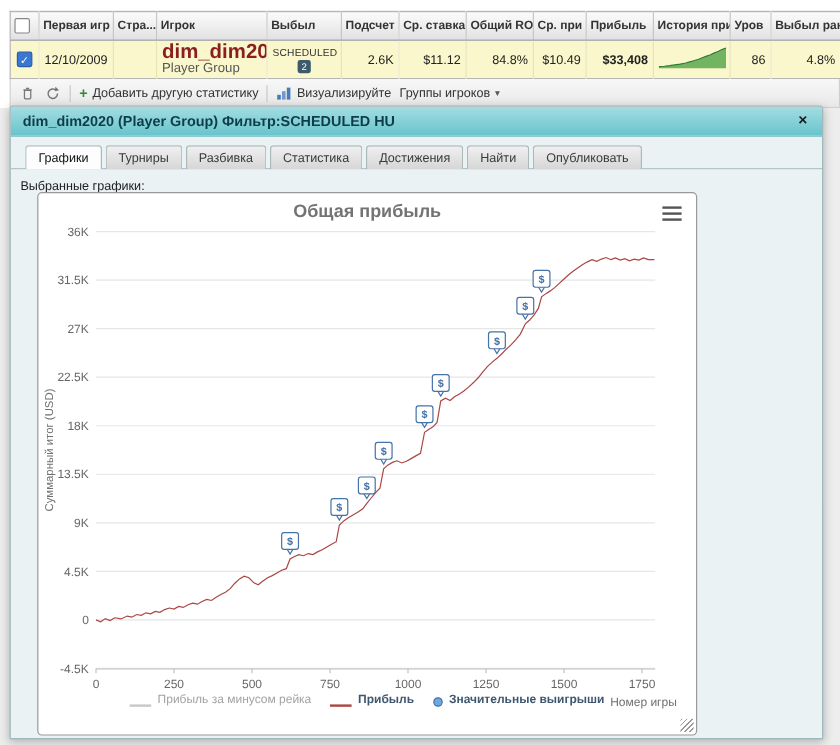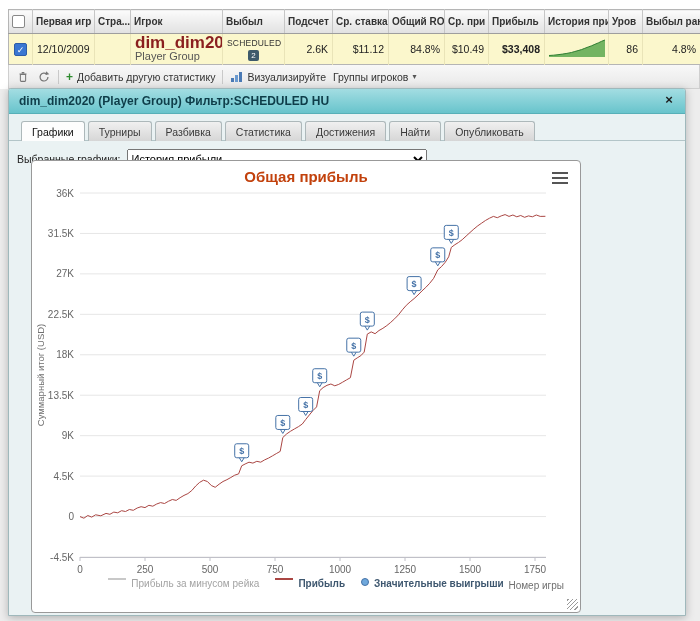--- a/index.html
+++ b/index.html
@@ -88,28 +88,28 @@
   .tab.active { background:#fdfdfd; color:#111; }
   .select-row { display:flex; align-items:center; gap:6px; padding:8px 8px 6px; }
   .select-row label { font-size:10.5px; color:#222; }
   .chart-select { width:300px; height:20px; font-size:11px; font-family:inherit; }
 
   
   .chart-panel {
     position:absolute; left:22px; top:71px; width:550px; height:453px;
     background:#fff; border:1px solid #999; border-radius:4px;
   }
-  .chart-title { position:absolute; top:7px; left:0; right:0; text-align:center; font-size:15px; font-weight:bold; color:#c2410c; }
+  .chart-title { position:absolute; top:7px; left:0; right:0; text-align:center; font-size:15px; font-weight:bold; color:#737373; }
   .chart-subtitle { position:absolute; top:25px; left:0; right:0; text-align:center; font-size:10px; color:#6D869F; }
   .burger { position:absolute; top:11px; right:12px; width:16px; cursor:pointer; }
   .burger span { display:block; height:2px; background:#555; margin-bottom:3px; }
   #chart-svg { position:absolute; left:0; top:0; }
   #chart-svg text { font-family:"Liberation Sans","DejaVu Sans",sans-serif; }
   .legend { position:absolute; top:417px; left:0; right:0; display:flex; justify-content:center; gap:16px; align-items:center; }
-  .legend-item { display:flex; align-items:flex-start; gap:5px; cursor:pointer; }
+  .legend-item { display:flex; align-items:flex-end; gap:5px; cursor:pointer; }
   .legend-label { font-size:10px; }
   .swatch-line { width:18px; height:2px; display:inline-block; }
   .swatch-dot { width:8px; height:8px; border-radius:50%; display:inline-block; }
   .xaxis-title { position:absolute; top:419px; right:16px; font-size:10px; color:#707070; }
   .resize-handle {
     position:absolute; right:2px; bottom:2px; width:11px; height:11px; cursor:nwse-resize;
     background:repeating-linear-gradient(-45deg, transparent 0 2px, #9a9a9a 2px 3px);
   }
 </style>
 </head>
@@ -225,23 +225,20 @@
     <span class="tab">Турниры</span>
     <span class="tab">Разбивка</span>
     <span class="tab">Статистика</span>
     <span class="tab">Достижения</span>
     <span class="tab">Найти</span>
     <span class="tab">Опубликовать</span>
   </div>
 
   <div class="select-row">
     <label>Выбранные графики:</label>
-    <select class="chart-select">
-      <option>История прибыли</option>
-    </select>
   </div>
 
   <div class="chart-panel">
     <div class="chart-title">Общая прибыль</div>
     <div class="burger">
         <span></span>
         <span></span>
         <span></span>
       </div>
 

